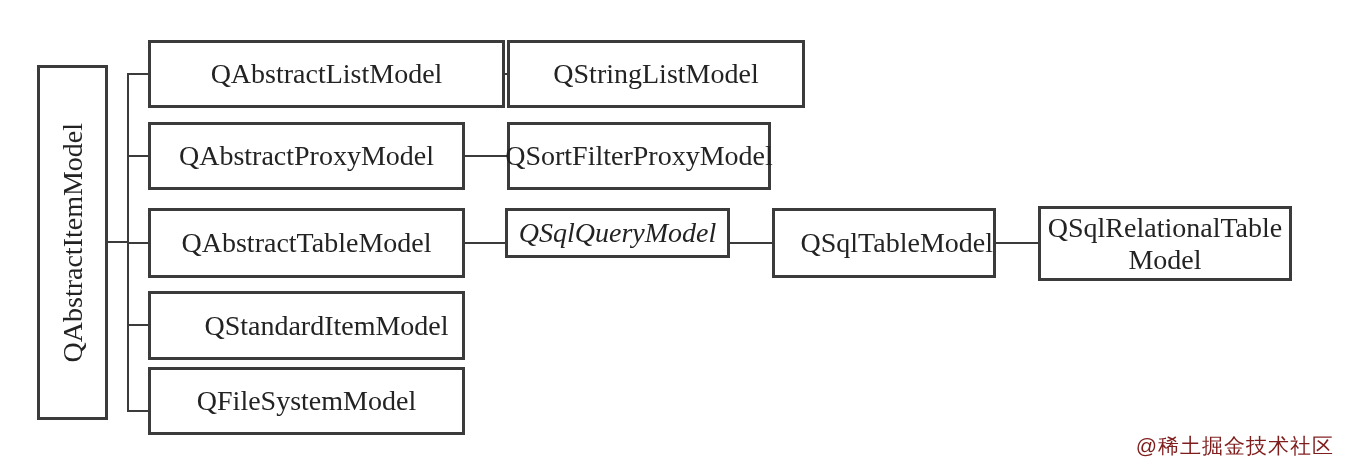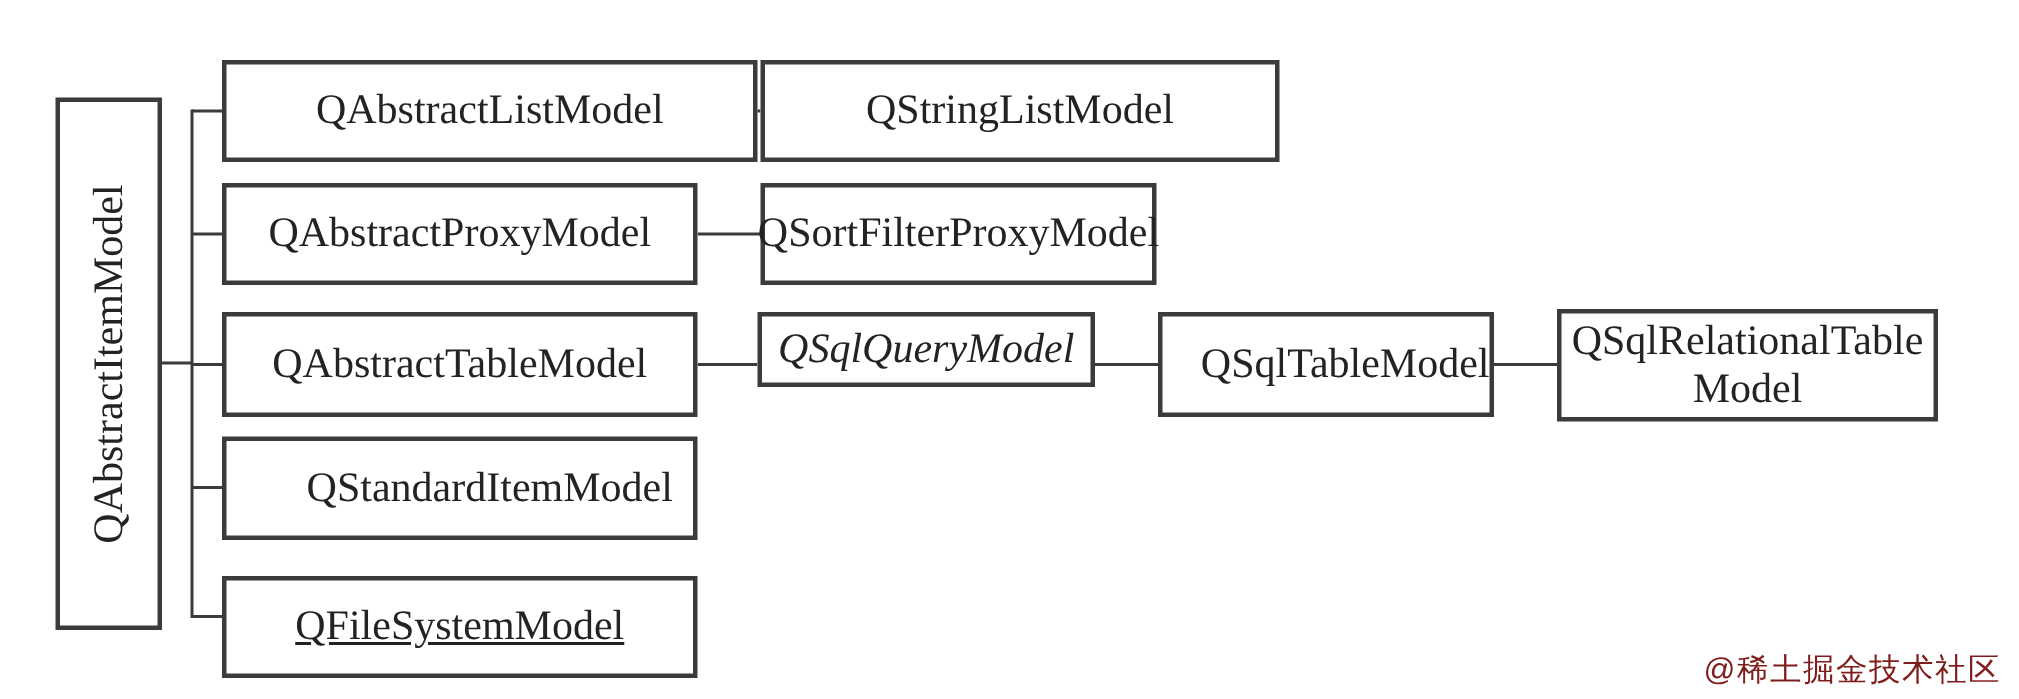--- a/index.html
+++ b/index.html
@@ -27,23 +27,23 @@
   .node .lbl { white-space: nowrap; }
   .node .wrap2 { white-space: normal; }
   
   #n-root { left: 37px; top: 65px; width: 71px; height: 355px; }
   #n-root .lbl { transform: rotate(-90deg); }
   
   #n-alist    { left: 148px; top: 40px;  width: 357px; height: 68px; }
   #n-aproxy   { left: 148px; top: 122px; width: 317px; height: 68px; }
   #n-atable   { left: 148px; top: 208px; width: 317px; height: 70px; }
   #n-standard { left: 148px; top: 291px; width: 317px; height: 69px; padding-left: 40px; }
-  #n-file     { left: 148px; top: 384px; width: 317px; height: 68px; text-decoration: underline; }
+  #n-file     { left: 148px; top: 367px; width: 317px; height: 68px; }
   
-  #n-slist    { left: 507px;  top: 40px;  width: 346px; height: 68px; }
+  #n-slist    { left: 507px;  top: 40px;  width: 298px; height: 68px; }
   #n-sfproxy  { left: 507px;  top: 122px; width: 264px; height: 68px; }
   #n-sqlquery { left: 505px;  top: 208px; width: 225px; height: 50px; font-style: italic; }
   #n-sqltable { left: 772px;  top: 208px; width: 224px; height: 70px; justify-content: flex-end; }
   #n-sqlrel   { left: 1038px; top: 206px; width: 254px; height: 75px; }
   
   .h-line, .v-line { position: absolute; background: #3b3b3b; }
   .h-line { height: 2px; }
   .v-line { width: 2px; }
   #c-root-out   { left: 108px; top: 241px; width: 20px; }
   #c-trunk      { left: 127px; top: 73px;  height: 339px; }

